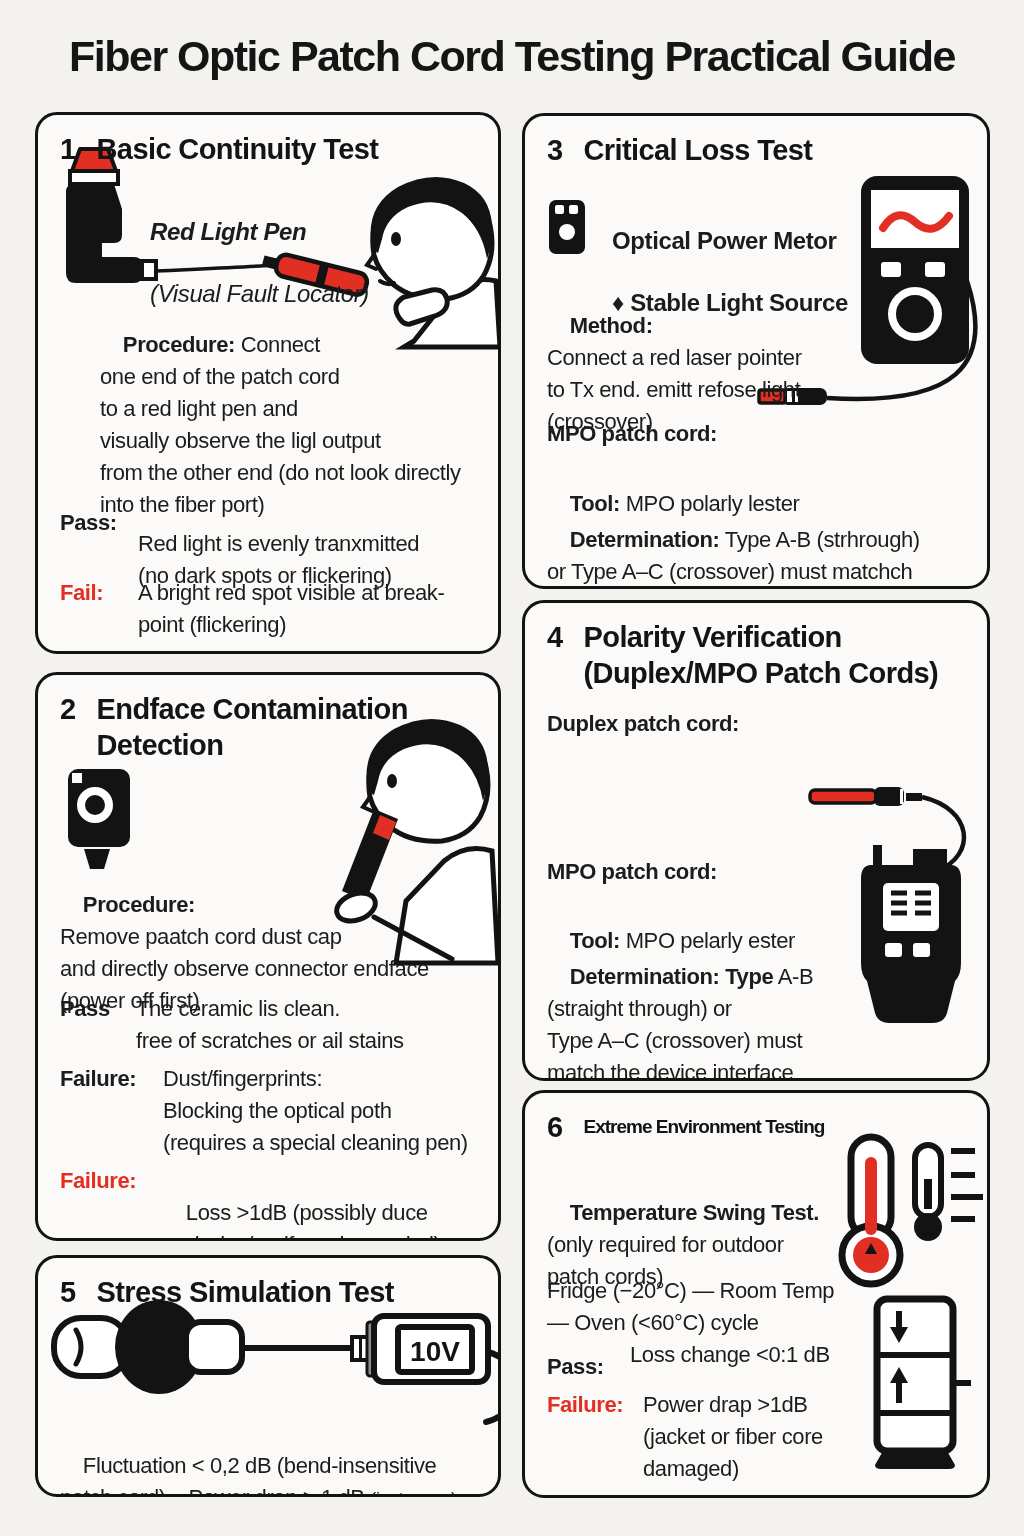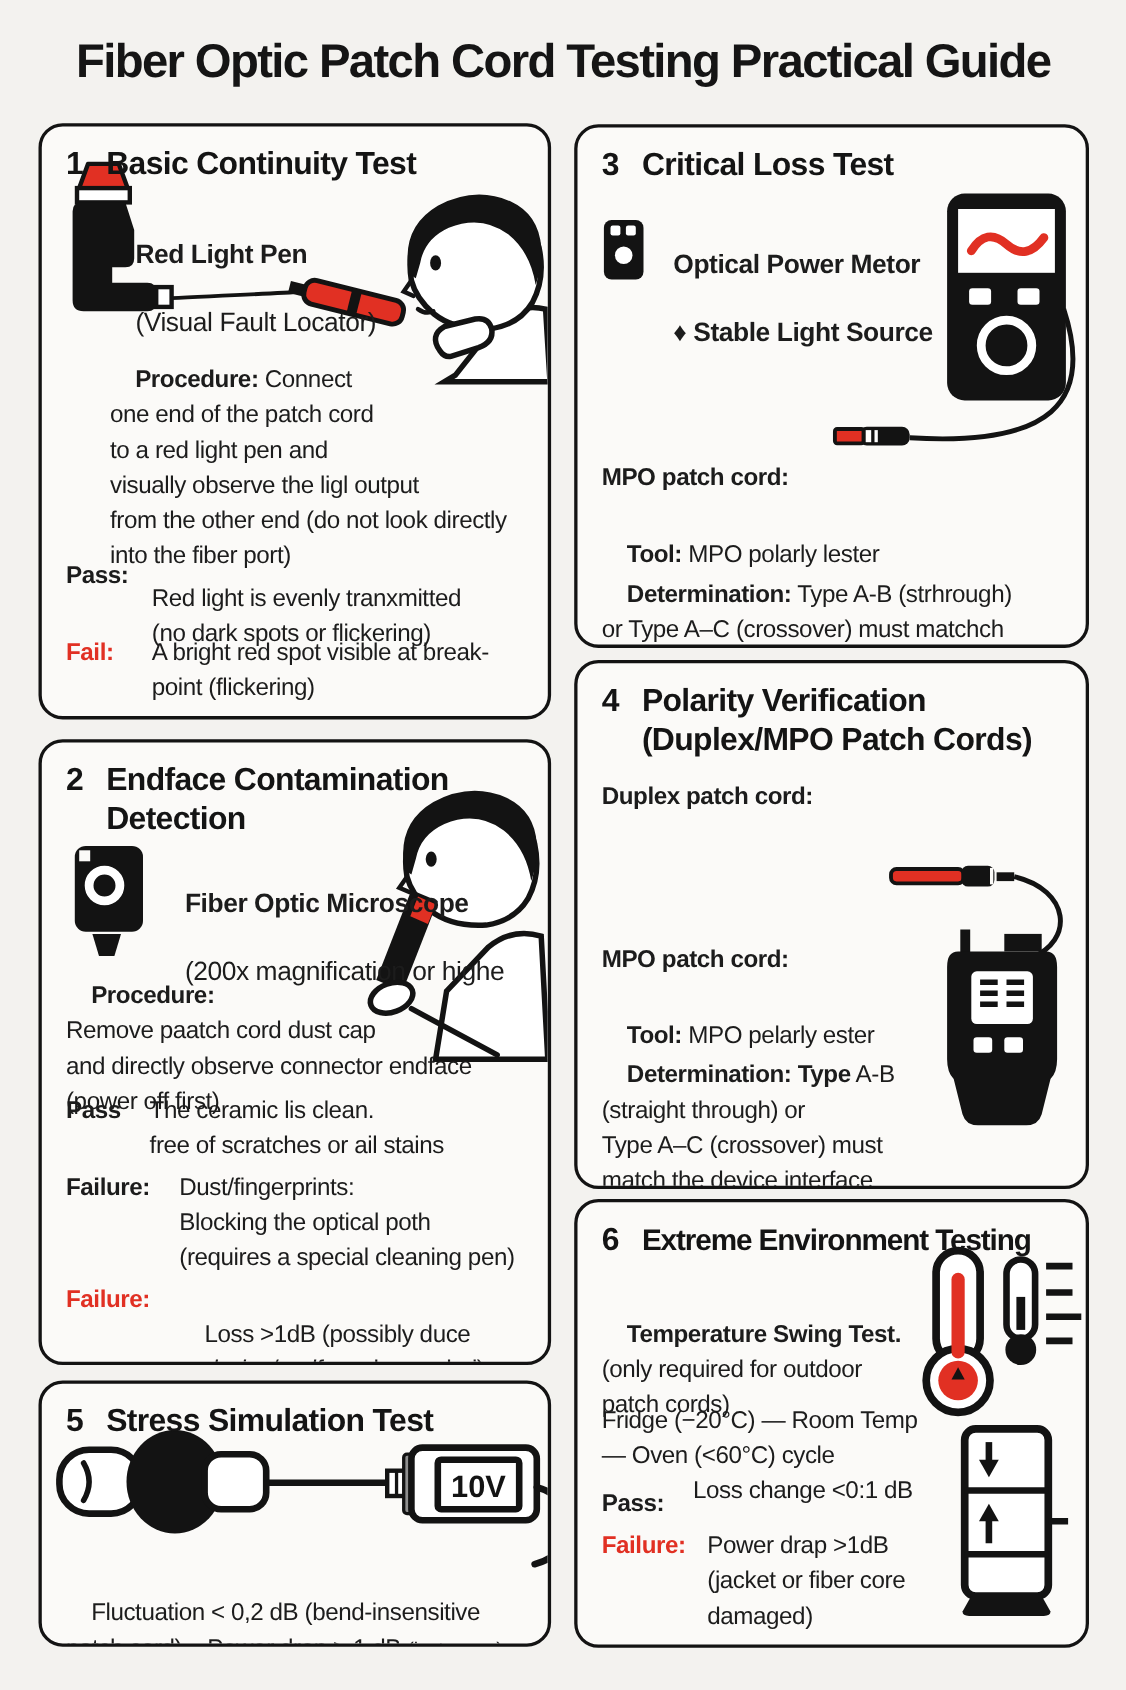--- a/index.html
+++ b/index.html
@@ -15,21 +15,21 @@
   }
   .card{
     position:absolute;background:#fbfaf8;
     border:3px solid #131313;border-radius:22px;overflow:hidden;
   }
   .h{
     position:absolute;left:22px;top:16px;display:flex;gap:21px;
     font-weight:bold;font-size:29px;line-height:36px;letter-spacing:-0.6px;
     color:#141414;white-space:pre-wrap;z-index:2;
   }
-  .h6 .ht{font-size:27px;letter-spacing:-1px;}
+  .h6 .ht{font-size:19px;letter-spacing:-1px;}
   .t{
     position:absolute;font-size:22px;line-height:32px;letter-spacing:-0.4px;
     white-space:pre-wrap;color:#1c1c1c;z-index:2;
   }
   .tool{font-size:24px;line-height:31px;}
   .b{font-weight:bold;}
   .red{color:#e13023;}
   .it{font-style:italic;}
   .sm{font-size:18px;letter-spacing:-0.2px;}
   svg.illus{position:absolute;left:0;top:0;z-index:1;}
@@ -58,21 +58,21 @@
     </g>
     <g transform="translate(306,54)">
       <path d="M70,172 L108,124 Q128,106 152,112 L156,178 L60,178 Z" fill="#ffffff" stroke="#131313" stroke-width="5"></path>
       <path d="M30,86 Q24,50 48,30 Q74,10 104,16 Q138,24 146,56 Q152,84 140,106 Q128,126 102,130 Q70,132 50,116 Q34,102 30,86 Z" fill="#ffffff" stroke="#131313" stroke-width="5"></path>
       <path d="M28,80 Q20,38 54,18 Q88,0 120,14 Q146,26 148,56 Q149,72 143,90 Q138,60 118,44 Q94,26 64,38 Q42,48 38,70 L34,84 Z" fill="#131313"></path>
       <ellipse cx="52" cy="70" rx="5" ry="7" fill="#131313"></ellipse>
       <path d="M30,86 L23,96 L32,100 M36,112 Q43,117 50,114" fill="none" stroke="#131313" stroke-width="4" stroke-linecap="round"></path>
       <path d="M56,150 Q46,136 60,128 L88,121 Q100,119 103,130 Q105,142 91,147 L66,155 Q60,156 56,150 Z" fill="#ffffff" stroke="#131313" stroke-width="5"></path>
     </g>
   </svg>
-  <div class="t tool" style="left:60px;top:70px;">
+  <div class="t tool" style="left:87px;top:70px;font-style:italic;">
     <span class="b">Red Light Pen</span><br>
     <span>(Visual Fault Locator)</span>
   </div>
   <div class="t" style="left:22px;top:182px;margin-left:40px;">
     <span class="b">Procedure:</span><span> Connect
 one end of the patch cord
 to a red light pen and
 visually observe the ligl output
 from the other end (do not look directly
 into the fiber port)</span>
@@ -102,24 +102,20 @@
       <path d="M30,86 Q24,50 48,30 Q74,10 104,16 Q138,24 146,56 Q152,84 140,106 Q128,126 102,130 Q70,132 50,116 Q34,102 30,86 Z" fill="#ffffff" stroke="#131313" stroke-width="5"></path>
       <path d="M28,80 Q20,38 54,18 Q88,0 120,14 Q146,26 148,56 Q149,72 143,90 Q138,60 118,44 Q94,26 64,38 Q42,48 38,70 L34,84 Z" fill="#131313"></path>
       <ellipse cx="52" cy="70" rx="5" ry="7" fill="#131313"></ellipse>
       <path d="M30,86 L23,96 L32,100 M36,112 Q43,117 50,114" fill="none" stroke="#131313" stroke-width="4" stroke-linecap="round"></path>
       <path d="M34,98 L58,108 L26,190 L2,180 Z" fill="#131313"></path>
       <path d="M40,104 L56,111 L49,129 L33,122 Z" fill="#e13023"></path>
       <ellipse cx="16" cy="196" rx="20" ry="13" fill="#ffffff" stroke="#131313" stroke-width="5" transform="rotate(-20 16 196)"></ellipse>
       <path d="M34,206 L112,248" stroke="#131313" stroke-width="5" stroke-linecap="round"></path>
     </g>
   </svg>
-  <div class="t tool" style="left:105px;top:100px;">
-    <span class="b">Fiber Optic Microscope</span><br>
-    <span>(200x magnification or highe</span>
-  </div>
   <div class="t" style="left:22px;top:182px;">
     <span class="b">Procedure:</span><span>
 Remove paatch cord dust cap
 and directly observe connector endface
 (power off first)</span>
   </div>
   <div class="t b" style="left:22px;top:318px;">Pass</div>
   <div class="t" style="left:98px;top:318px;">The ceramic lis clean.
 free of scratches or ail stains</div>
   <div class="t b" style="left:22px;top:388px;">Failure:</div>
@@ -185,20 +181,26 @@
     <g transform="translate(234,272)">
       <rect x="22" y="0" width="46" height="17" rx="7" fill="#131313"></rect>
       <rect x="0" y="2" width="26" height="13" rx="2" fill="#e13023" stroke="#131313" stroke-width="3.5"></rect>
       <rect x="28" y="3" width="5" height="11" fill="#ffffff"></rect>
       <rect x="36" y="3" width="3" height="11" fill="#ffffff"></rect>
     </g>
   </svg>
   <div class="t tool" style="left:62px;top:78px;">
     <span class="b">Optical Power Metor</span><br>
     <span class="b">♦ Stable Light Source</span>
+  </div>
+  <div class="t" style="left:22px;top:162px;">
+    <span class="b">Method:</span><span>
+Connect a red laser pointer
+to Tx end. emitt refose light
+(crossover)</span>
   </div>
   <div class="t b" style="left:22px;top:302px;">MPO patch cord:</div>
   <div class="t" style="left:22px;top:340px;">
     <span class="b">Tool:</span><span> MPO polarly lester</span>
   </div>
   <div class="t" style="left:22px;top:376px;">
     <span class="b">Determination:</span><span> Type A-B (strhrough)
 or Type A–C (crossover) must matchch</span>
   </div>
 </div>

